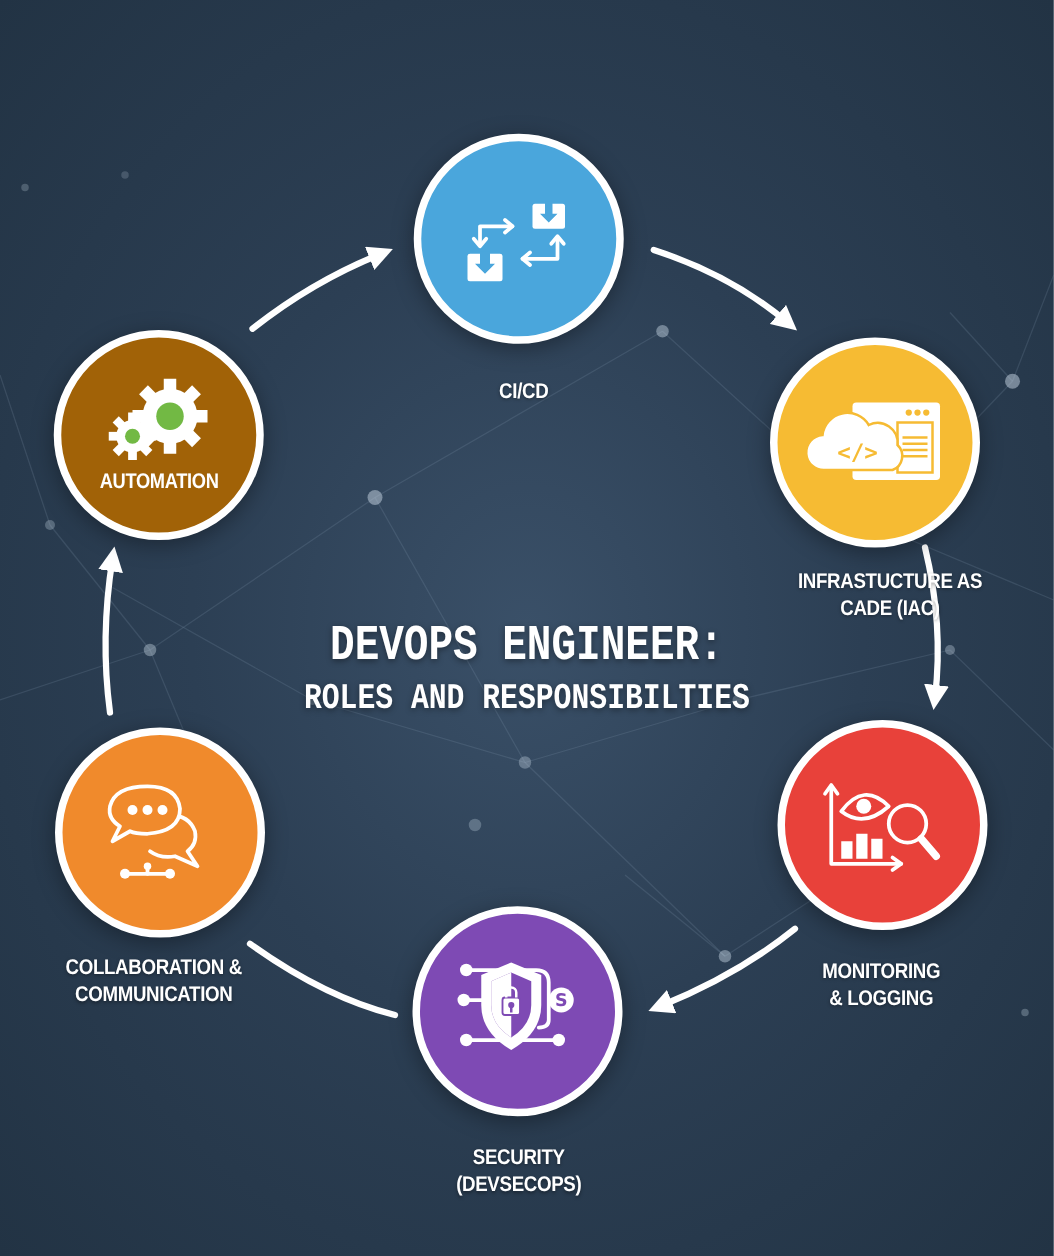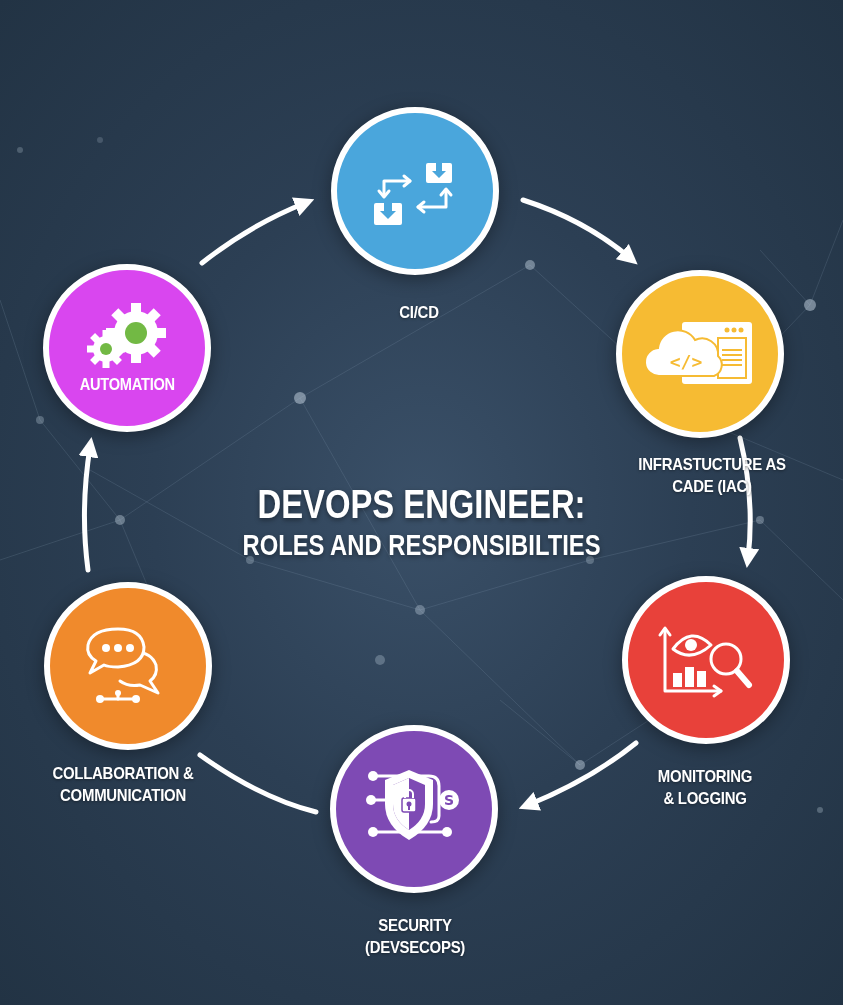--- a/index.html
+++ b/index.html
@@ -201,21 +201,21 @@
     <circle cx="22" cy="78" r="4" fill="#fff"></circle>
     <circle cx="58" cy="78" r="4" fill="#fff"></circle>
     <circle cx="40" cy="72" r="3" fill="#fff"></circle>
   </svg>
 </div>
 <div class="label" style="left:18px;top:763px;width:210px;">
   <span>COLLABORATION &amp;</span><br>
   <span>COMMUNICATION</span>
 </div>
 
-<div class="node" style="left:43px;top:264px;background:#d946ef;">
+<div class="node" style="left:43px;top:264px;background:#a16207;">
   <svg width="90" height="70" viewBox="0 0 90 70">
     <g fill="#fff">
       <g transform="translate(54,32)">
         <circle r="22"></circle>
         <g>
           <rect x="-5" y="-30" width="10" height="12"></rect>
           <rect x="-5" y="18" width="10" height="12"></rect>
           <rect x="-30" y="-5" width="12" height="10"></rect>
           <rect x="18" y="-5" width="12" height="10"></rect>
           <rect x="-5" y="-30" width="10" height="12" transform="rotate(45)"></rect>
@@ -235,16 +235,16 @@
         <rect x="-3.5" y="-19" width="7" height="8" transform="rotate(225)"></rect>
         <rect x="-3.5" y="-19" width="7" height="8" transform="rotate(315)"></rect>
       </g>
     </g>
     <circle cx="54" cy="32" r="11" fill="#72b944"></circle>
     <circle cx="24" cy="48" r="6" fill="#72b944"></circle>
   </svg>
   <span class="inner-label">AUTOMATION</span>
 </div>
 
-<div class="title" style="top:482px;">
+<div class="title" style="top:496px;font-family:Liberation Mono, monospace;">
   <span class="t1">DEVOPS ENGINEER:</span>
   <span class="t2">ROLES AND RESPONSIBILTIES</span>
 </div>
 
 </body></html>

